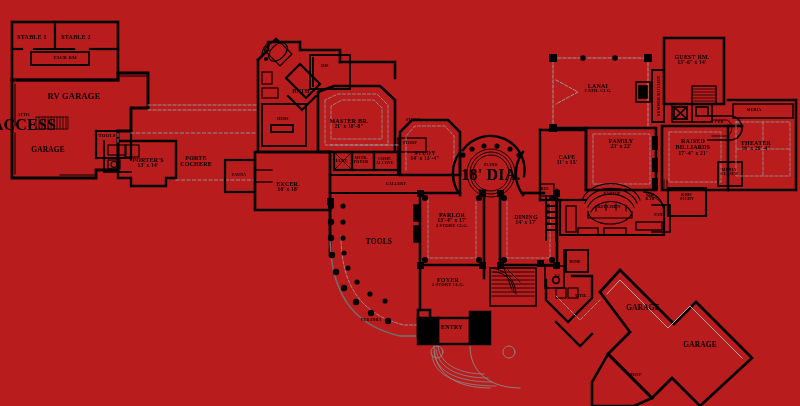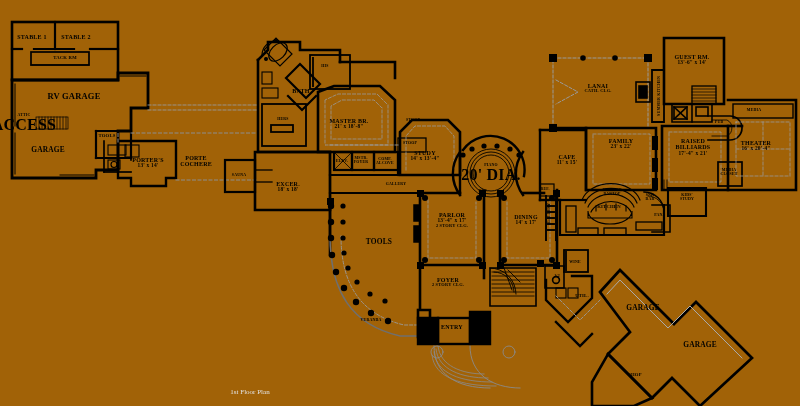--- a/index.html
+++ b/index.html
@@ -1,18 +1,18 @@
 <!DOCTYPE html>
 <html><head>
 <meta charset="utf-8">
 <style>
   html,body{margin:0;padding:0;background:#ffffff;}
   body{width:800px;height:406px;overflow:hidden;
        font-family:"Liberation Serif", serif;color:#000;}
-  #plan-root{position:relative;width:800px;height:406px;background:#a16207;}
+  #plan-root{position:relative;width:800px;height:406px;background:#b91c1c;}
   #plan-svg{position:absolute;left:0;top:0;width:800px;height:406px;}
   .lbl{position:absolute;text-align:center;line-height:1.05;
        font-family:"Liberation Serif", serif;color:#000;
        letter-spacing:.2px;white-space:nowrap;transform:translate(-50%,-50%);}
   .lbl .nm{display:block;font-weight:700;}
   .lbl .dim{display:block;font-weight:700;}
   .lbl .sub{display:block;font-weight:700;}
   .sz-lg .nm{font-size:8.5px;}
   .sz-md .nm{font-size:7.4px;}
   .sz-sm .nm{font-size:6px;}
@@ -570,21 +570,21 @@
   </div>
   <div class="lbl sz-xxs" style="left:396px;top:184px">
     <span class="nm">GALLERY</span>
   </div>
   <div class="lbl sz-sm" style="left:425px;top:156px">
     <span class="nm">STUDY</span>
     <span class="dim">14' x 13'-4"</span>
   </div>
   <div class="lbl sz-xxs" style="left:491px;top:173px">
     <span class="nm">PIANO</span>
-    <span class="dim">20' DIA.</span>
+    <span class="dim">18' DIA.</span>
   </div>
   <div class="lbl sz-sm" style="left:452px;top:220px">
     <span class="nm">PARLOR</span>
     <span class="dim">13'-4" x 17'</span>
     <span class="sub">2 STORY CLG.</span>
   </div>
   <div class="lbl sz-sm" style="left:526px;top:220px">
     <span class="nm">DINING</span>
     <span class="dim">14' x 17'</span>
   </div>
@@ -681,15 +681,14 @@
   <div class="lbl sz-xxs" style="left:545px;top:189px">
     <span class="nm">REF.</span>
   </div>
   <div class="lbl sz-xxs" style="left:483px;top:191px">
     <span class="nm">REF.</span>
   </div>
   <div class="lbl sz-xxs" style="left:413px;top:120px">
     <span class="nm">STOOP</span>
   </div>
 
-  <div id="caption">1st Floor Plan</div>
 
 </div>
 
 </body></html>

